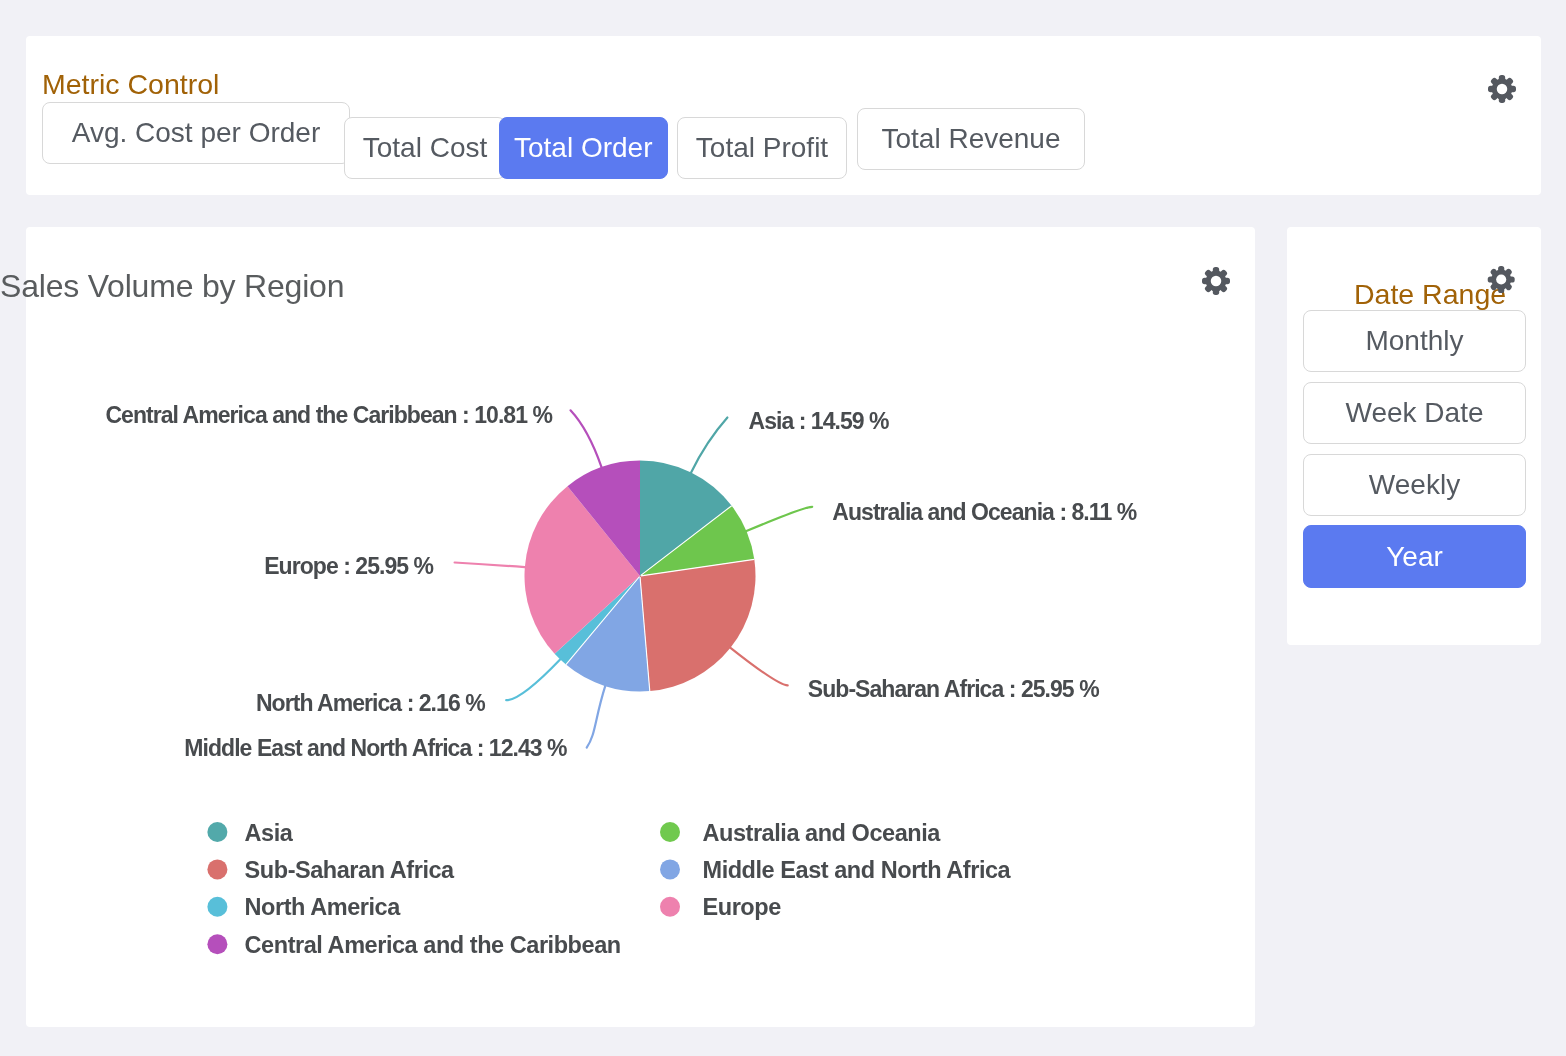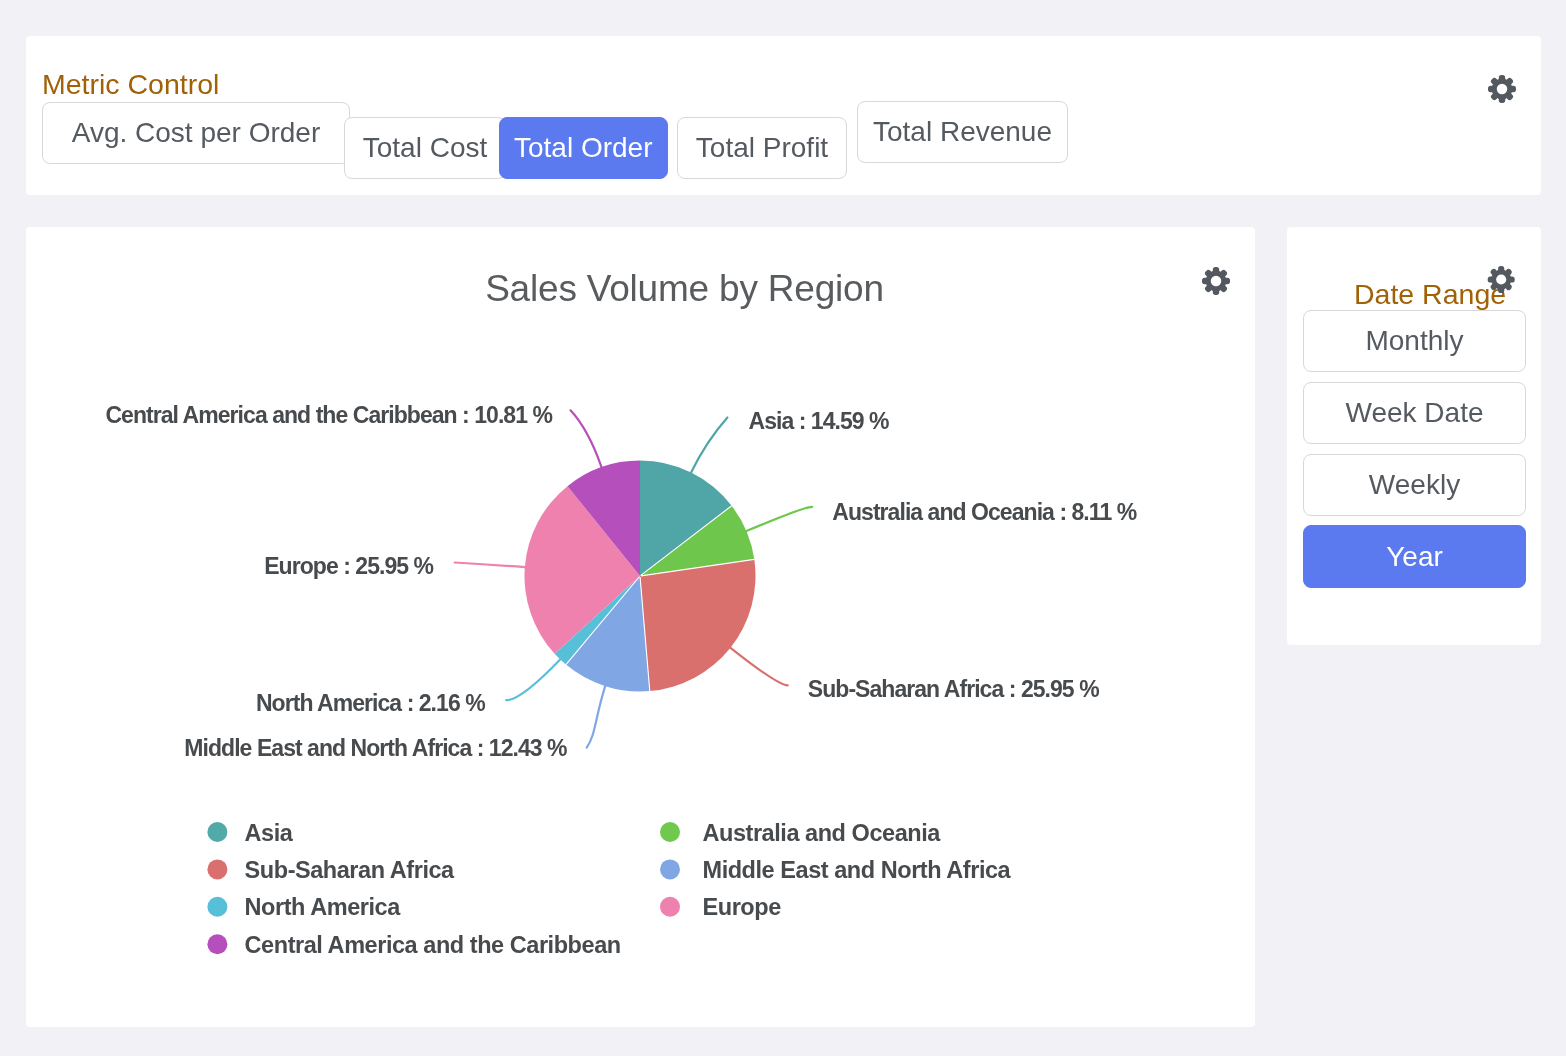--- a/index.html
+++ b/index.html
@@ -15,29 +15,29 @@
 <body>
 <div class="card" style="left:26px; top:36px; width:1515px; height:159px;"></div>
 <div class="card" style="left:26px; top:227px; width:1229px; height:800px;"></div>
 <div class="card" style="left:1287px; top:227px; width:254px; height:418px;"></div>
 
 <div class="hdr" style="left:42px; top:68px;">Metric Control</div>
 <div class="btn" style="left:42px; top:102px; width:308px;">Avg. Cost per Order</div>
 <div class="btn" style="left:344px; top:117px; width:162px;">Total Cost</div>
 <div class="btn sel" style="left:498.5px; top:117px; width:169.5px;">Total Order</div>
 <div class="btn" style="left:677px; top:117px; width:170px;">Total Profit</div>
-<div class="btn" style="left:857px; top:101px; width:211px;">Total Revenue</div>
+<div class="btn" style="left:857px; top:108px; width:228px;">Total Revenue</div>
 
 <div class="hdr" style="left:1354px; top:262px;margin-top:16px;">Date Range</div>
 <div class="btn" style="left:1303px; top:310px; width:223px;">Monthly</div>
 <div class="btn" style="left:1303px; top:382px; width:223px;">Week Date</div>
 <div class="btn" style="left:1303px; top:454px; width:223px;">Weekly</div>
 <div class="btn sel" style="left:1303px; top:525px; width:223px; height:63px;">Year</div>
 
-<div style="position:absolute; left:0; top:268px; width:1281px; text-align:center; font-size:37px; letter-spacing:-0.2px; color:#595c5e;margin-left:44px;">Sales Volume by Region</div>
+<div style="position:absolute; left:0; top:268px; width:1281px; font-size:32px; letter-spacing:-0.2px; color:#595c5e;">Sales Volume by Region</div>
 
 <svg style="position:absolute; left:0; top:0;" width="1566" height="1056" viewBox="0 0 1566 1056">
 <path d="M640.0,576.0 L640.00,460.50 A115.5,115.5 0 0 1 731.66,505.73 Z" fill="#50a6a7"></path>
 <path d="M640.0,576.0 L731.66,505.73 A115.5,115.5 0 0 1 754.30,559.37 Z" fill="#6ec64d"></path>
 <path d="M640.0,576.0 L754.30,559.37 A115.5,115.5 0 0 1 649.79,691.08 Z" fill="#d9706d"></path>
 <path d="M640.0,576.0 L649.79,691.08 A115.5,115.5 0 0 1 565.93,664.62 Z" fill="#81a6e4"></path>
 <path d="M640.0,576.0 L565.93,664.62 A115.5,115.5 0 0 1 554.62,653.79 Z" fill="#58bfd9"></path>
 <path d="M640.0,576.0 L554.62,653.79 A115.5,115.5 0 0 1 567.45,486.13 Z" fill="#ee81ae"></path>
 <path d="M640.0,576.0 L567.45,486.13 A115.5,115.5 0 0 1 640.00,460.50 Z" fill="#b54fbb"></path>
 <line x1="640.79" y1="575.39" x2="731.66" y2="505.73" stroke="#ffffff" stroke-width="1.1"></line>

